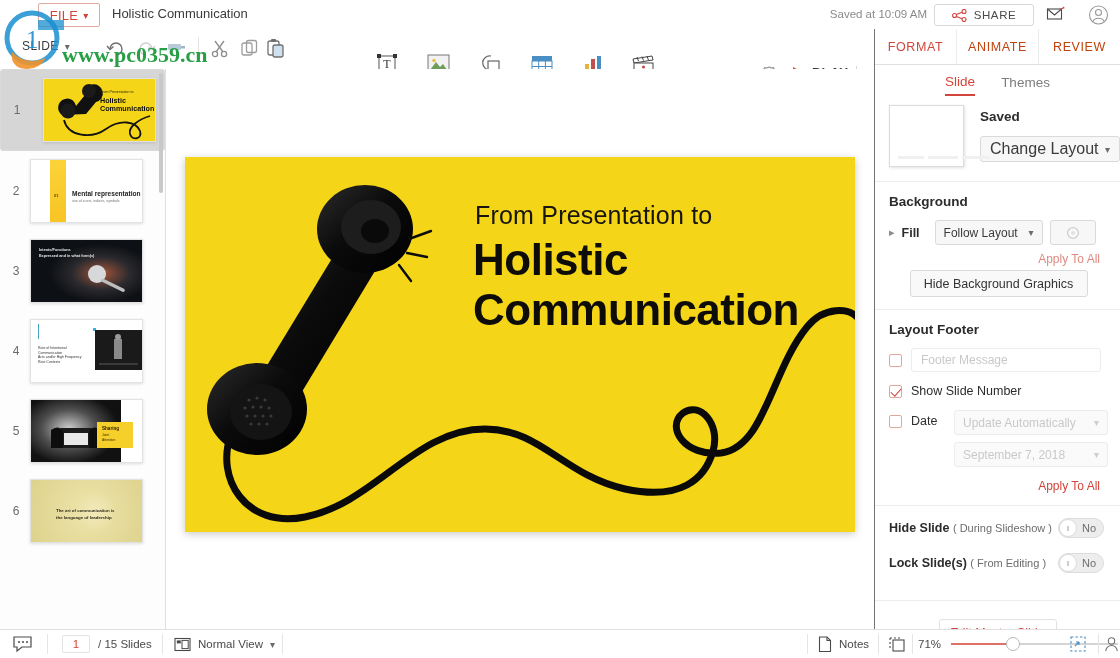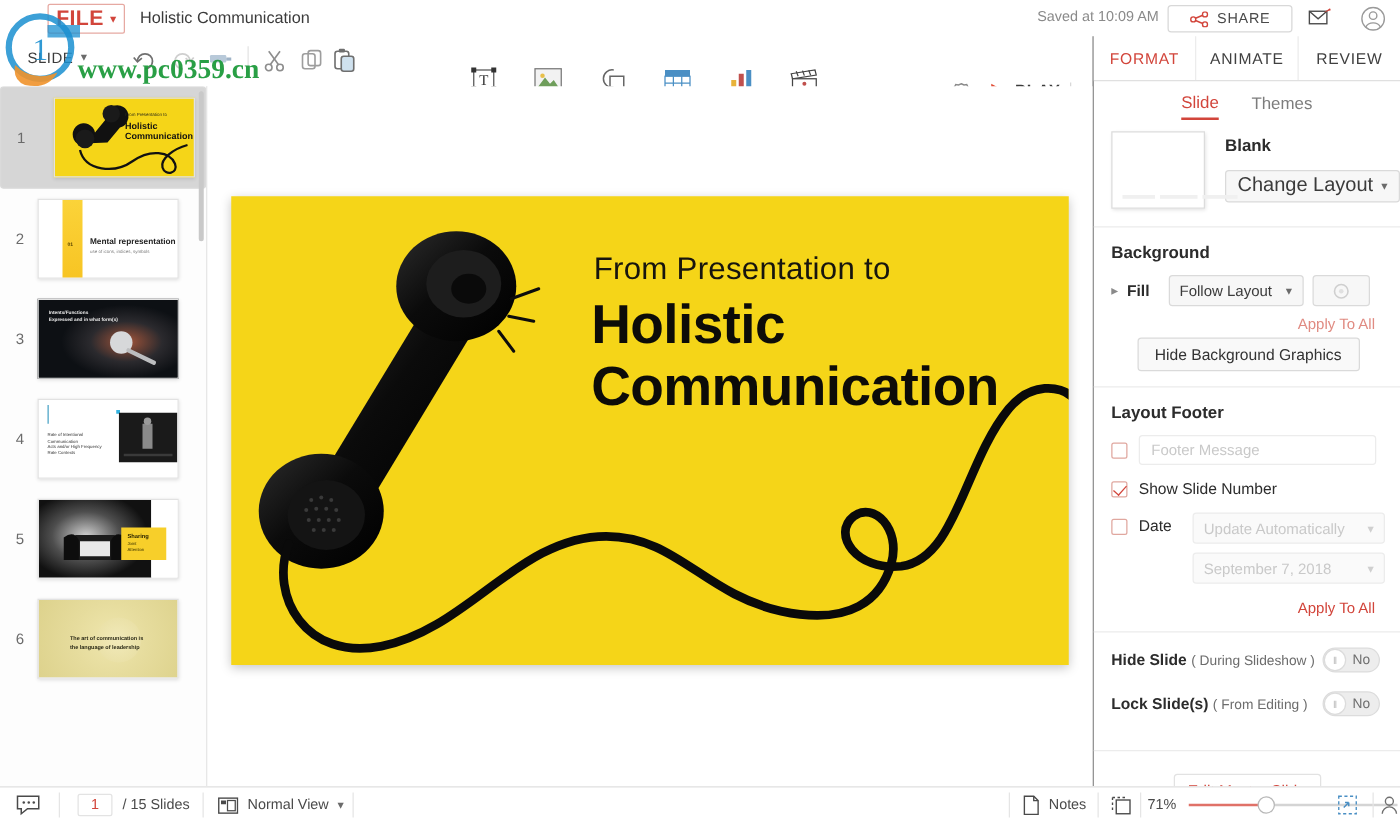--- a/index.html
+++ b/index.html
@@ -8,21 +8,21 @@
     font-family: "Liberation Sans", sans-serif;
     background: #ffffff; overflow: hidden;
   }
   #app { position: relative; width: 1120px; height: 658px; }
 
   
   .topbar { position:absolute; left:0; top:0; width:1120px; height:29px; background:#fff; }
   .file-menu { position:absolute; left:38px; top:3px; width:62px; height:24px;
     border:1px solid #e6a9a2; border-radius:2px; display:flex; align-items:center;
     justify-content:center; gap:5px; }
-  .file-menu .lbl { font-size:17px; color:#d2453b; letter-spacing:.3px;font-weight:bold; }
+  .file-menu .lbl { font-size:13px; color:#d2453b; letter-spacing:.3px; }
   .file-menu .cv { font-size:10px; color:#d2453b; }
   .doc-title { position:absolute; left:112px; top:6px; font-size:13px; color:#3b3b3b; }
   .saved-at { position:absolute; right:193px; top:8px; font-size:11.5px; color:#8a8a8a; white-space:nowrap; }
   .share-btn { position:absolute; right:86px; top:4px; width:100px; height:22px;
     border:1px solid #d8d8d8; border-radius:3px; background:#fff;
     display:flex; align-items:center; justify-content:center; gap:7px; }
   .share-btn .txt { font-size:11.5px; color:#4a4a4a; letter-spacing:.6px; }
   .topicon { position:absolute; top:5px; width:22px; height:20px; }
   .topicon.mail { right:52px; }
   .topicon.avatar { right:10px; }
@@ -40,21 +40,21 @@
   .play-wrap { position:absolute; left:792px; top:36px; display:flex; align-items:center; gap:7px; }
   .play-wrap .ptxt { font-size:13px; font-weight:bold; color:#3b3b3b; letter-spacing:.8px; }
   .play-wrap .pbar { width:1px; height:14px; background:#d8d8d8; }
   .toolbar-rule { position:absolute; left:0; top:68px; width:874px; height:1px; background:#e4e4e4; }
 
   
   .rpanel { position:absolute; left:874px; top:29px; width:246px; height:600px;
     background:#fff; border-left:1px solid #737373; }
   .rtabs { position:relative; height:36px; display:flex; border-bottom:1px solid #e0e0e0; }
   .rtab { flex:1; display:flex; align-items:center; justify-content:center;
-    font-size:12.5px; color:#404040; letter-spacing:.6px; border-right:1px solid #ececec; }
+    font-size:12.5px; color:#c2410c; letter-spacing:.6px; border-right:1px solid #ececec; }
   .rtab.active { color:#d2453b; background:#fff; }
   .rtab:last-child { border-right:none; }
 
   .subtabs { height:34px; display:flex; align-items:center; justify-content:center; gap:26px;
     padding-top:6px; }
   .subtab { font-size:13.5px; color:#7d7d7d; padding-bottom:5px; }
   .subtab.active { color:#d2453b; border-bottom:2px solid #d2453b; }
 
   .layout-row { display:flex; padding:6px 0 14px 14px; gap:16px; }
   .layout-thumb { width:108px; height:62px; background:#fff; border:1px solid #dcdcdc;
@@ -323,21 +323,21 @@
       <div class="subtab">Themes</div>
     </div>
 
     <div class="layout-row">
       <div class="layout-thumb">
         <div class="fline" style="left:8px;width:26px;"></div>
         <div class="fline" style="left:38px;width:30px;"></div>
         <div class="fline" style="left:72px;width:28px;"></div>
       </div>
       <div class="layout-meta">
-        <div class="name">Blank</div>
+        <div class="name">Saved</div>
         <div class="chg-layout">
           <span class="t">Change Layout</span>
           <span style="font-size:10px;color:#6b6b6b;">▾</span>
         </div>
       </div>
     </div>
 
     <div class="sec">
       <h3>Background</h3>
       <div class="fill-row">

